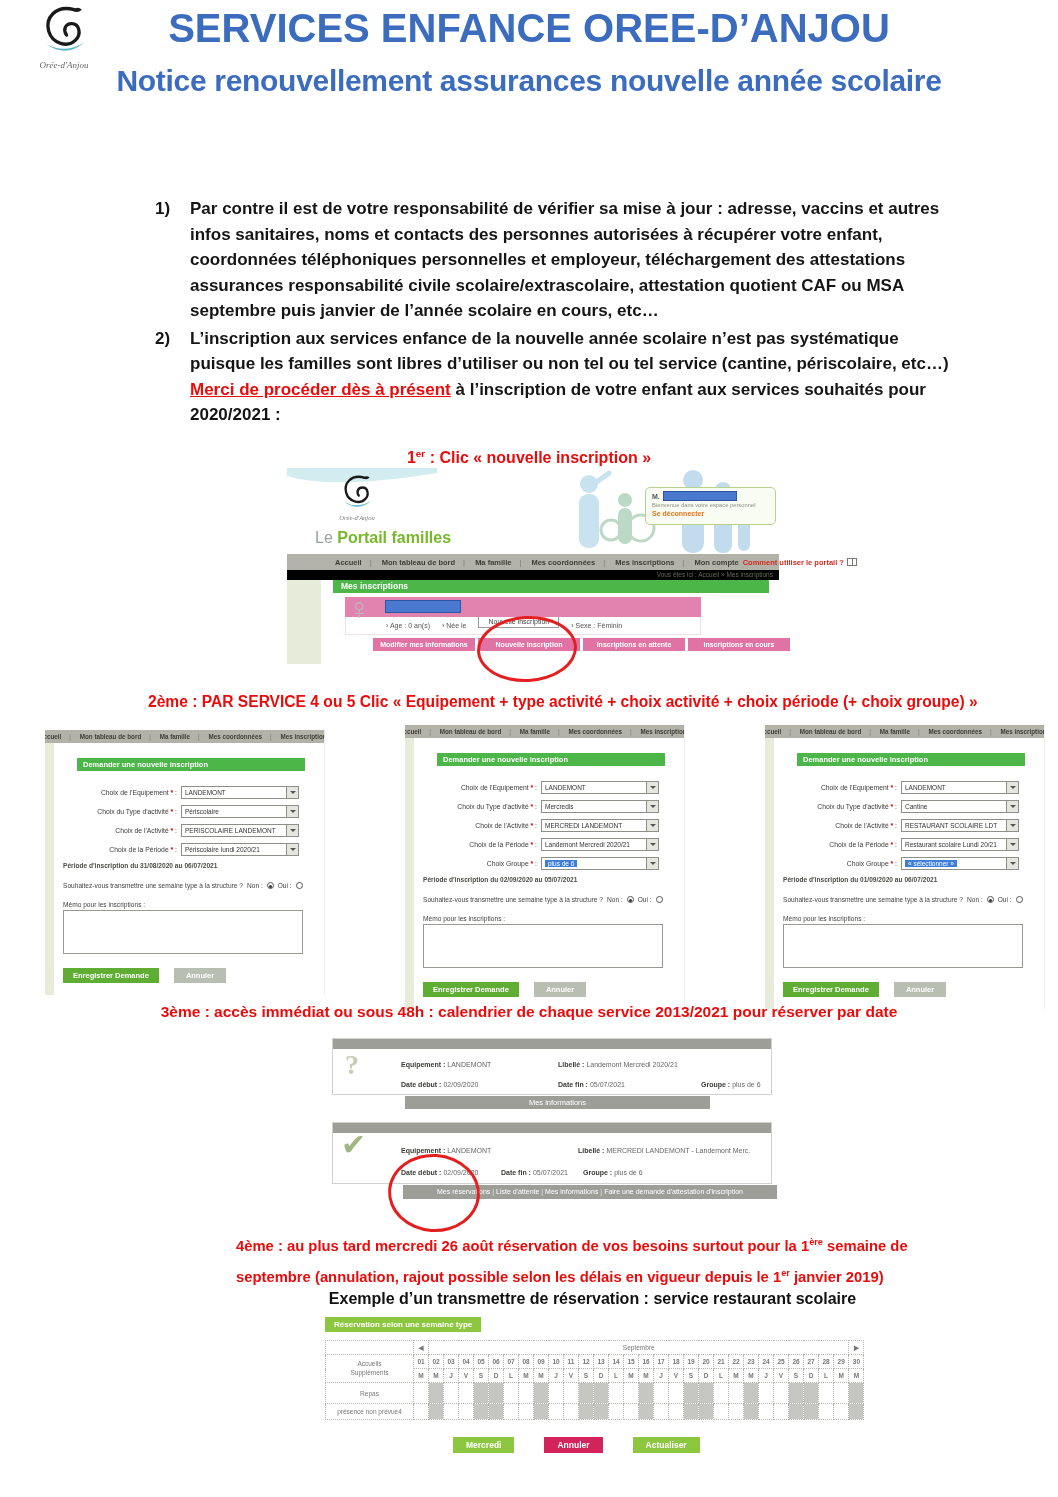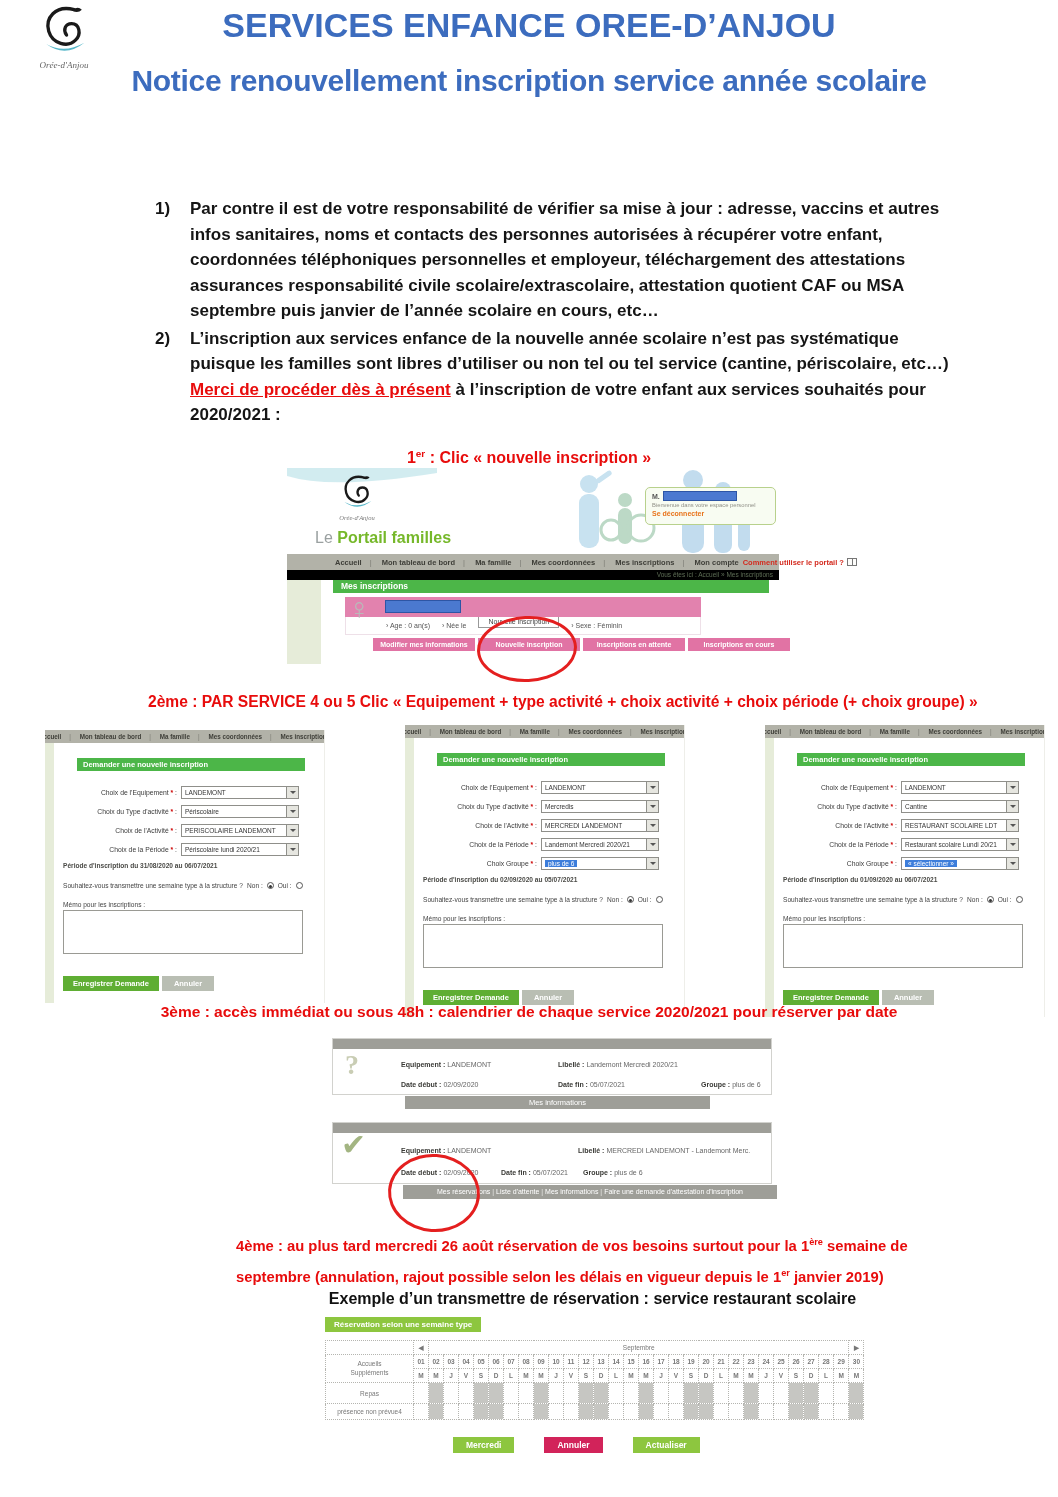--- a/index.html
+++ b/index.html
@@ -3,21 +3,21 @@
 <meta charset="utf-8">
 <style>
   * { margin:0; padding:0; box-sizing:border-box; }
   html,body { background:#fff; }
   body { font-family:"Liberation Sans", sans-serif; }
   #page { position:relative; width:1058px; height:1497px; background:#fff; overflow:hidden; }
 
   
   .commune-logo { position:absolute; left:16px; top:2px; width:96px; height:80px; text-align:center; }
   .commune-logo .cap { font-family:"Liberation Serif", serif; font-style:italic; font-size:9px; color:#666; margin-top:-2px; }
-  .title1 { position:absolute; left:0; right:0; top:6px; text-align:center; color:#3c6cbe; font-size:34px; font-weight:700; }
+  .title1 { position:absolute; left:0; right:0; top:6px; text-align:center; color:#3c6cbe; font-size:40px; font-weight:700; }
   .title2 { position:absolute; left:0; right:0; top:64px; text-align:center; color:#3c6cbe; font-size:30px; font-weight:700; letter-spacing:-0.3px; }
   .intro { position:absolute; left:125px; top:127px; width:795px; font-size:17px; font-weight:600; color:#151515; line-height:29px; }
   .numlist { position:absolute; left:155px; top:196px; width:800px; }
   .numitem { display:flex; font-size:17px; font-weight:600; color:#151515; line-height:25.5px; margin-bottom:2px; }
   .numitem .num { flex:0 0 35px; }
   .numitem .txt { flex:1; }
   .red-link { color:#e80c0c; font-weight:700; text-decoration:underline; }
 
   .step-head { position:absolute; color:#e80c0c; font-weight:700; white-space:nowrap; }
   #h1 { top:448px; left:0; right:0; text-align:center; font-size:16px; }
@@ -78,21 +78,21 @@
   .fselect { position:relative; width:118px; height:13px; border:1px solid #8f8f8a; background:#fff; display:flex; align-items:center; padding:0 14px 0 3px; font-size:6.5px; color:#333; white-space:nowrap; overflow:hidden; cursor:pointer; }
   .combo { position:absolute; right:0; top:0; bottom:0; width:12px; background:#e6e6e0; border-left:1px solid #8f8f8a; }
   .combo::after { content:""; position:absolute; left:2.5px; top:4px; border:3.5px solid transparent; border-top-color:#555; }
   .fselect.selected .fval { background:#3d7edb; color:#fff; padding:0 3px; }
   .period { margin-top:3px; font-size:6.6px; font-weight:700; color:#4a4a46; }
   .radio-line { margin-top:13px; display:flex; align-items:center; gap:4px; font-size:6.6px; color:#444; white-space:nowrap; }
   .radio { width:7px; height:7px; border:1px solid #555; border-radius:50%; background:#fff; position:relative; display:inline-block; cursor:pointer; }
   .radio.checked::after { content:""; position:absolute; left:1.5px; top:1.5px; width:3px; height:3px; border-radius:50%; background:#333; }
   .memo-label { margin-top:12px; font-size:6.6px; color:#444; }
   .memo { display:block; margin-top:2px; width:240px; height:44px; border:1px solid #9a9a94; background:#fff; resize:none; }
-  .form-btns { margin-top:22px; display:flex; gap:3px; }
+  .form-btns { margin-top:14px; display:flex; gap:15px; }
   .btn-save { background:#5fae33; color:#fff; font-size:7.5px; font-weight:700; padding:3px 10px; cursor:pointer; }
   .btn-cancel { background:#b9beb3; color:#fff; font-size:7.5px; font-weight:700; padding:3px 12px; cursor:pointer; }
 
   
   #cards { position:absolute; left:330px; top:1038px; width:448px; height:205px; }
   .card { position:absolute; left:2px; width:440px; background:#fff; border:1px solid #d2d2ce; }
   .card .topbar { height:10px; background:#9e9e98; }
   #cardA { top:0; height:57px; }
   #cardB { top:84px; height:62px; }
   .kv { position:absolute; font-size:7px; color:#666; white-space:nowrap; }
@@ -136,21 +136,21 @@
 
   <div class="commune-logo">
     <svg width="52" height="56" viewBox="0 0 40 44">
       <path d="M28 6 C13 2 5 13 8 23 C11 33 23 36 29 30 C34 25 32 17 26 17 C21 17 19 22 22 26" fill="none" stroke="#1a1a1a" stroke-width="2.6" stroke-linecap="round"></path>
       <path d="M27 6 q4 -3 7 0 q-3 3 -7 1 z" fill="#1a1a1a"></path>
       <path d="M6 33 Q20 41 36 32 Q21 44 6 33 z" fill="#57b7c9"></path>
     </svg>
     <div class="cap">Orée-d'Anjou</div>
   </div>
   <div class="title1">SERVICES ENFANCE OREE-D’ANJOU</div>
-  <div class="title2">Notice renouvellement inscription service année scolaire</div>
+  <div class="title2">Notice renouvellement assurances nouvelle année scolaire</div>
 
 
   <div class="numlist">
     <div class="numitem">
       <span class="num">1)</span>
       <span class="txt">Par contre il est de votre responsabilité de vérifier sa mise à jour : adresse, vaccins et autres infos sanitaires, noms et contacts des personnes autorisées à récupérer votre enfant, coordonnées téléphoniques personnelles et employeur, téléchargement des attestations assurances responsabilité civile scolaire/extrascolaire, attestation quotient CAF ou MSA septembre puis janvier de l’année scolaire en cours, etc…</span>
     </div>
     <div class="numitem">
       <span class="num">2)</span>
       <span class="txt"><span>L’inscription aux services enfance de la nouvelle année scolaire n’est pas systématique puisque les familles sont libres d’utiliser ou non tel ou tel service (cantine, périscolaire, etc…) </span><span class="red-link">Merci de procéder dès à présent</span><span> à l’inscription de votre enfant aux services souhaités pour 2020/2021 :</span></span>
@@ -435,21 +435,21 @@
       </div>
       <div class="memo-label">Mémo pour les inscriptions :</div>
       <textarea class="memo" style=""></textarea>
       <div class="form-btns">
         <span class="btn-save">Enregistrer Demande</span>
         <span class="btn-cancel">Annuler</span>
       </div>
     </div>
   </div>
 
-  <div class="step-head" id="h3">3ème : accès immédiat ou sous 48h : calendrier de chaque service 2020/2021 pour réserver par date</div>
+  <div class="step-head" id="h3">3ème : accès immédiat ou sous 48h : calendrier de chaque service 2013/2021 pour réserver par date</div>
 
   <div id="cards">
     <div class="card" id="cardA">
       <div class="topbar"></div>
       <span class="qicon">?</span>
       <span class="kv" style="left:68px; top:22px;"><b>Equipement :</b> <span>LANDEMONT</span></span>
       <span class="kv" style="left:225px; top:22px;"><b>Libellé :</b> <span>Landemont Mercredi 2020/21</span></span>
       <span class="kv" style="left:68px; top:42px;"><b>Date début :</b> <span>02/09/2020</span></span>
       <span class="kv" style="left:225px; top:42px;"><b>Date fin :</b> <span>05/07/2021</span></span>
       <span class="kv" style="left:368px; top:42px;"><b>Groupe :</b> <span>plus de 6</span></span>

